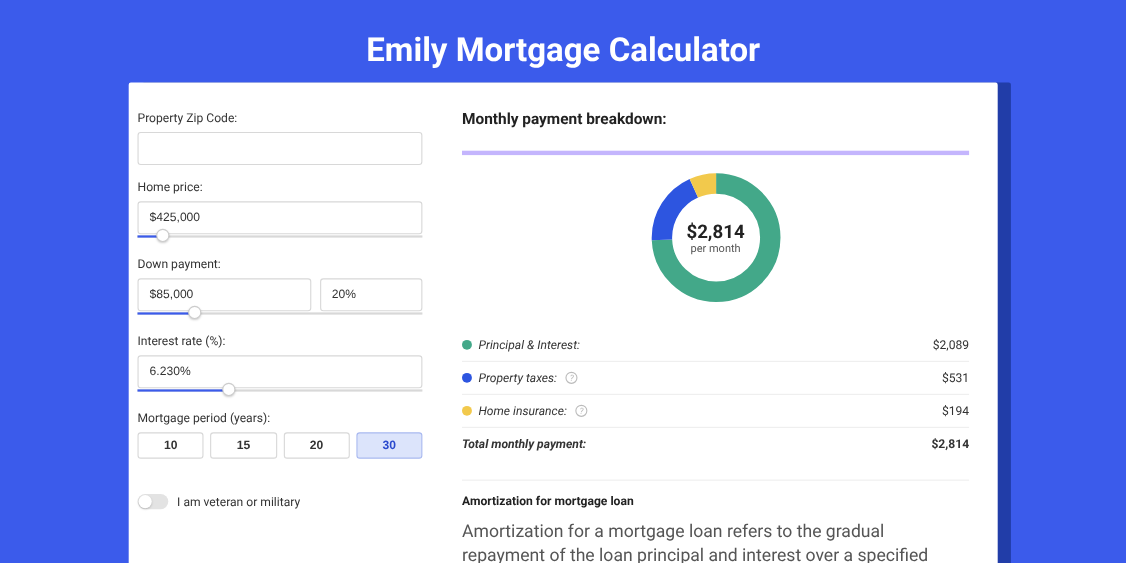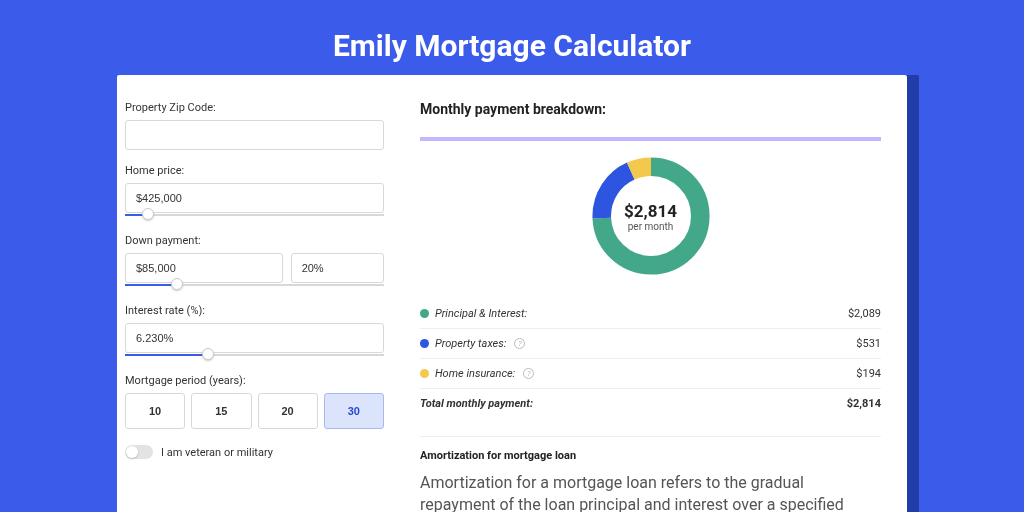--- a/index.html
+++ b/index.html
@@ -77,39 +77,39 @@
     border: 1px solid #ccc;
     box-shadow: 0 1px 2px rgba(0,0,0,.2);
     transform: translateX(-6px);
   }
   .two-inputs { display: flex; gap: 8px; }
   .two-inputs .text-input:first-child { flex: 1.9; }
   .two-inputs .text-input:last-child { flex: 1; }
   .period-group { display: flex; gap: 6px; }
   .period-btn {
     flex: 1;
-    height: 36px;
+    height: 24px;
     border: 1px solid #d8d8d8;
     background: #fff;
     border-radius: 3px;
     font-size: 11px;
     font-weight: 600;
     color: #333;
     cursor: pointer;
   }
   .period-btn.selected {
     background: #dce4fb;
     border-color: #a9b9f0;
     color: #2a49cd;
   }
   .veteran-row {
     display: flex;
     align-items: center;
     gap: 8px;
-    margin-top: 16px;
+    margin-top: 32px;
   }
   .toggle {
     width: 28px; height: 14px;
     border-radius: 7px;
     background: #e3e3e3;
     position: relative;
   }
   .toggle-knob {
     width: 12px; height: 12px;
     border-radius: 50%;

